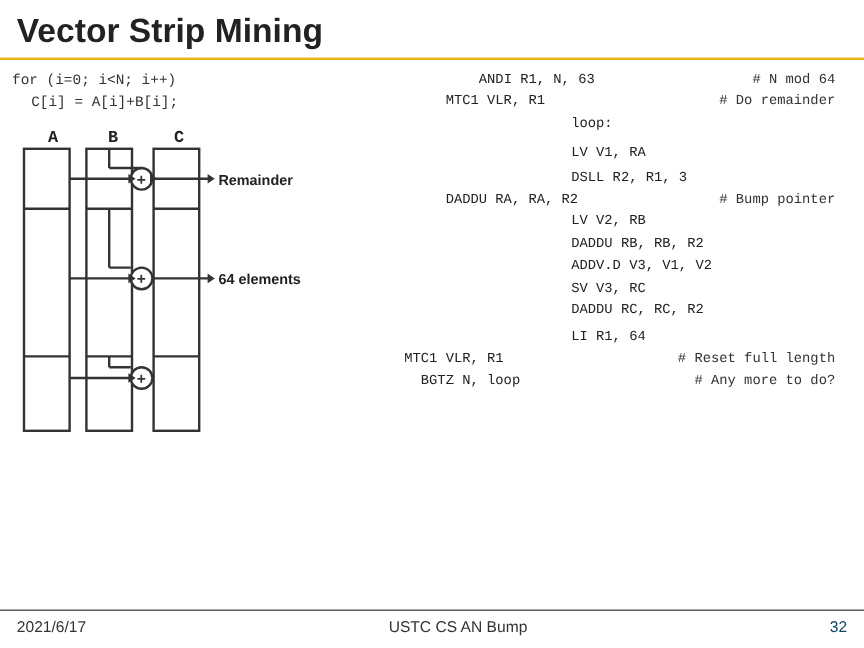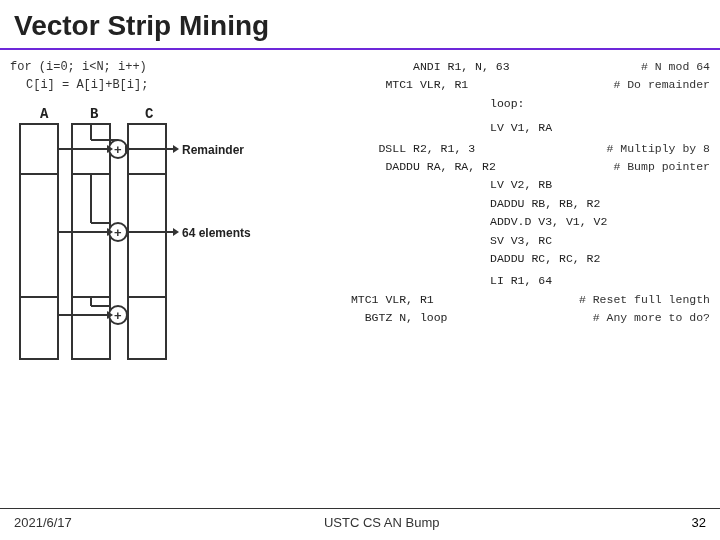--- a/index.html
+++ b/index.html
@@ -7,33 +7,33 @@
       width: 720px;
       height: 540px;
       background: #fff;
       font-family: Arial, sans-serif;
       overflow: hidden;
       position: relative;
     }
 
     .header {
       padding: 10px 14px 6px 14px;
-      border-bottom: 2px solid #6d28d9;
+      border-bottom: 2px solid #eab308;
     }
 
     .header h1 {
       font-size: 28px;
       font-weight: bold;
       color: #222;
     }
 
     .content {
       display: flex;
       flex-direction: row;
-      padding: 8px 10px 0 10px;
+      padding: 8px 24px 0 10px;
       gap: 10px;
     }
 
     
     .diagram {
       width: 290px;
       flex-shrink: 0;
       position: relative;
     }
 
@@ -88,21 +88,21 @@
       color: #333;
     }
 
     .footer-center {
       font-size: 13px;
       color: #333;
     }
 
     .footer-page {
       font-size: 13px;
-      color: #000000;
+      color: #0c4a6e;
     }
 
     svg.diagram-svg {
       display: block;
     }
   </style>
 </head>
 <body>
 
 <div class="header">
@@ -196,21 +196,20 @@
     <div class="code-line">
       <span class="code-instr">loop:</span>
     </div>
     <div style="height:6px;"></div>
     <div class="code-line">
       <span class="code-instr">LV    V1, RA</span>
     </div>
     <div style="height:2px;"></div>
     <div class="code-line">
       <span class="code-instr">DSLL  R2, R1, 3</span>
-      <span class="code-comment"># Multiply by 8</span>
     </div>
     <div class="code-line">
       <span class="code-instr">DADDU RA, RA, R2</span>
       <span class="code-comment"># Bump pointer</span>
     </div>
     <div class="code-line">
       <span class="code-instr">LV    V2, RB</span>
     </div>
     <div class="code-line">
       <span class="code-instr">DADDU RB, RB, R2</span>

